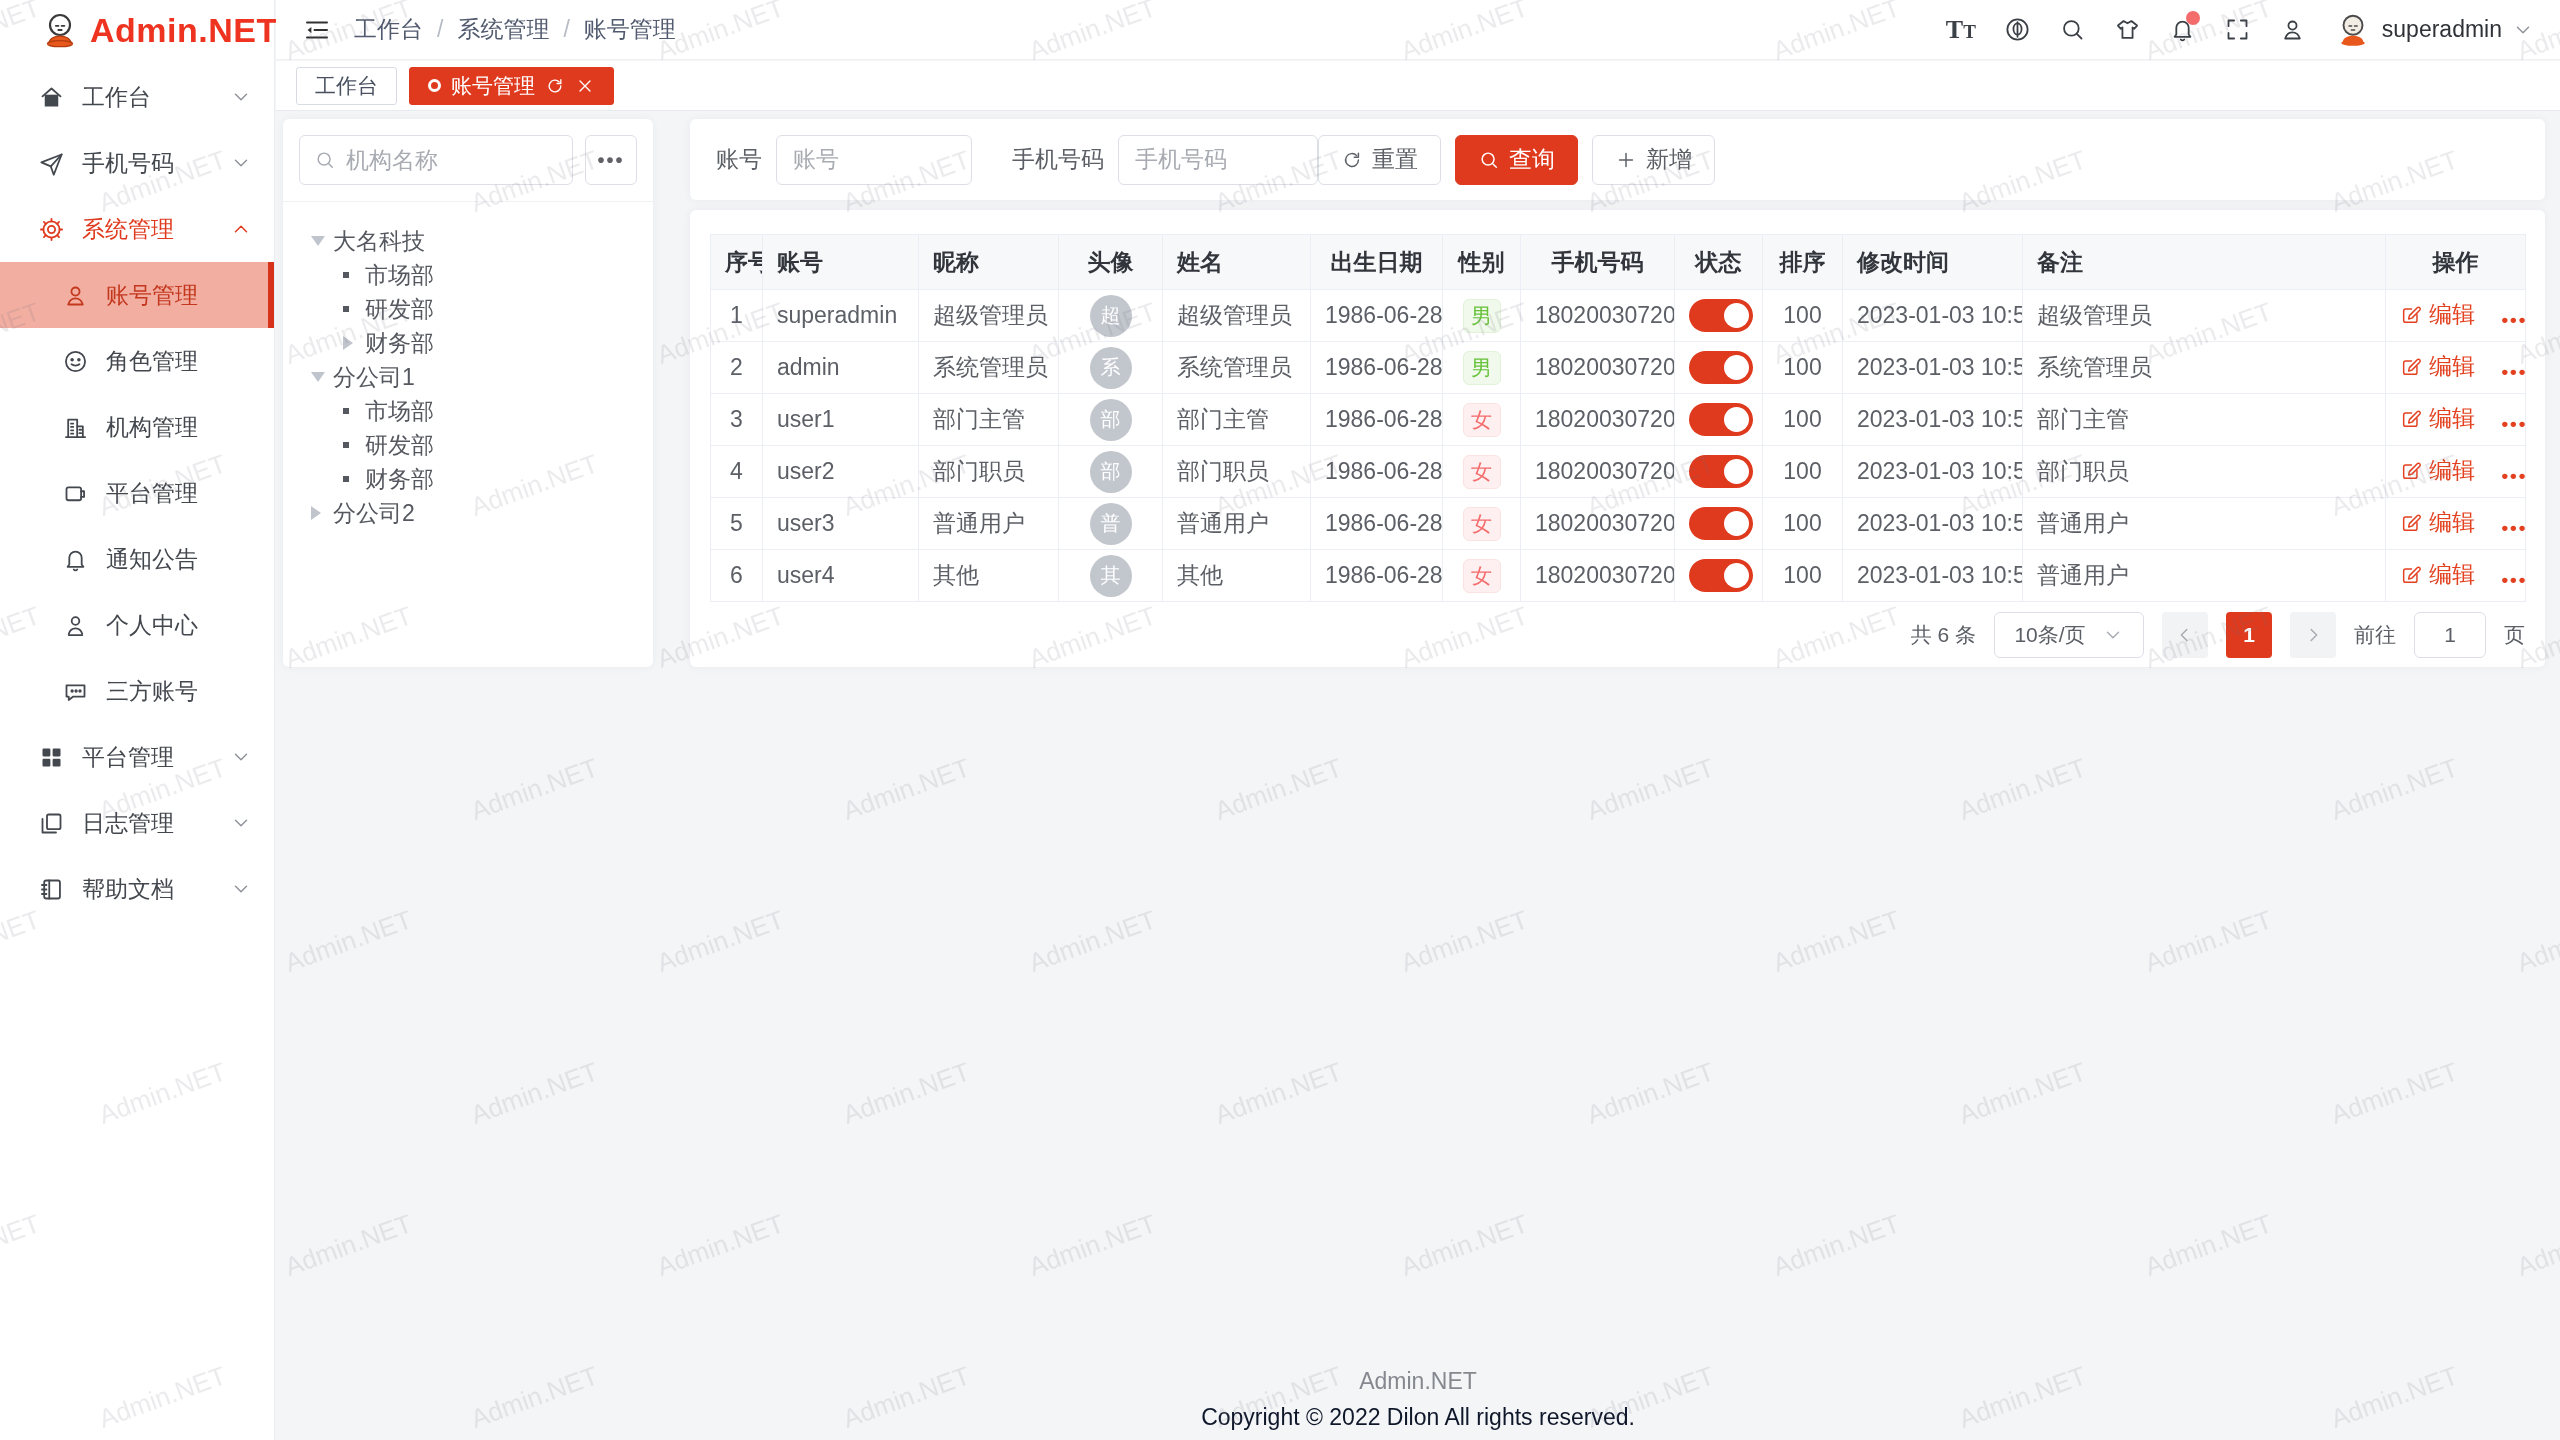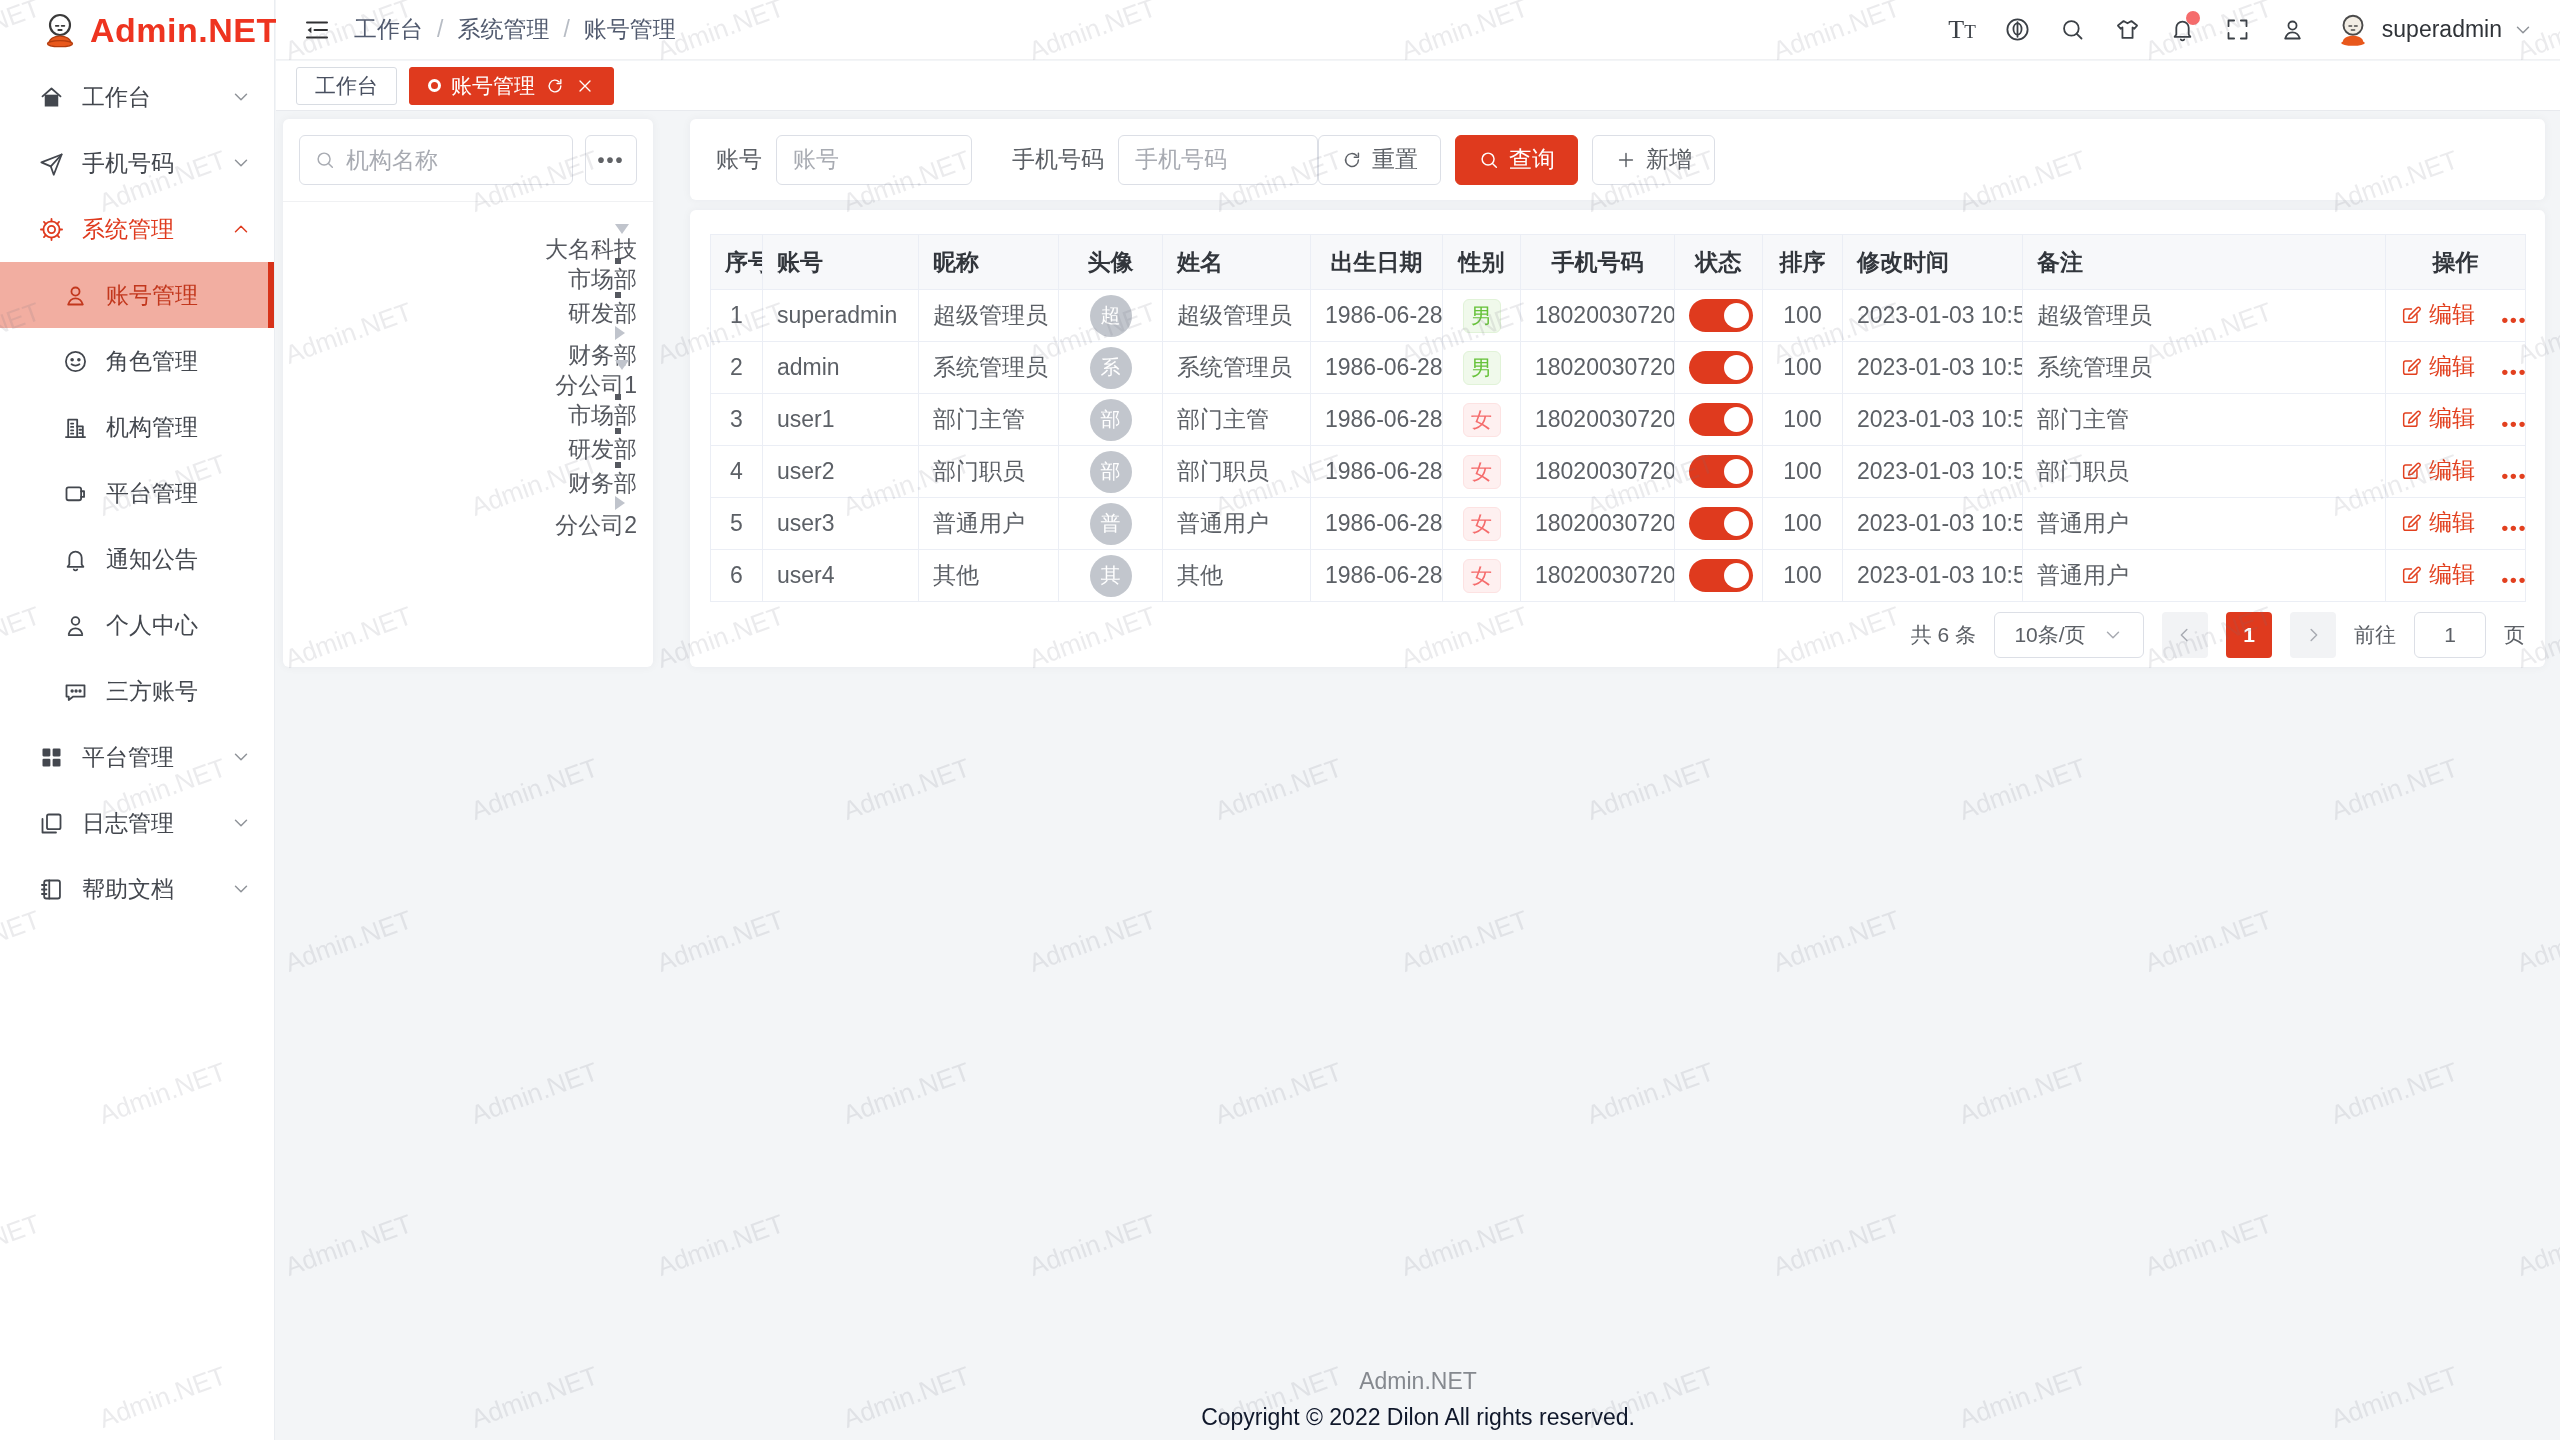--- a/index.html
+++ b/index.html
@@ -28,21 +28,21 @@
   .m-item.sub { padding-left:62px; }
   .m-item.red { color:#df3a1e; }
   .m-item.active { background:#f2aea1; color:#c2371d; border-right:6px solid #d7331a; }
 
   
   .header { position:absolute; left:276px; top:0; right:0; height:60px; background:#fff; border-bottom:1px solid #f0f1f3; display:flex; align-items:center; padding:0 26px; z-index:2; }
   .crumb { display:flex; align-items:center; gap:14px; margin-left:22px; font-size:23px; color:#515a6e; }
   .crumb .sep { color:#b7bcc4; }
   .hright { margin-left:auto; display:flex; align-items:center; gap:28px; color:#3b4046; }
   .hicon { width:30px; height:30px; }
-  .tt { font-family:"Liberation Serif", serif; font-weight:normal; font-size:26px; line-height:1; }
+  .tt { font-family:"Liberation Serif", serif; font-weight:bold; font-size:26px; line-height:1; }
   .bell-wrap { position:relative; display:flex; }
   .bell-dot { position:absolute; right:-4px; top:-5px; width:14px; height:14px; border-radius:50%; background:#f56c6c; }
   .user-box { display:flex; align-items:center; gap:10px; }
   .user-name { font-size:23px; color:#2f3338; }
 
   
   .tabbar { position:absolute; left:276px; top:61px; right:0; height:50px; background:#fff; border-bottom:1px solid #e8eaee; display:flex; align-items:center; gap:12px; padding-left:20px; z-index:2; }
   .tab { height:38px; display:flex; align-items:center; gap:10px; padding:0 18px; border:1px solid #d8dce2; border-radius:3px; background:#fff; font-size:21px; color:#495060; cursor:pointer; }
   .tab.active { background:#df3a1e; border-color:#df3a1e; color:#fff; }
   .tab .ring { width:13px; height:13px; border:3px solid #fff; border-radius:50%; }
@@ -53,21 +53,21 @@
   .card { position:absolute; background:#fff; border-radius:6px; box-shadow:0 0 10px rgba(30,40,60,0.05); }
 
   
   .tree-card { left:7px; top:8px; width:370px; height:548px; padding:16px; }
   .tree-top { display:flex; gap:12px; }
   .tree-search { flex:1; height:50px; border:1px solid #dcdfe6; border-radius:6px; display:flex; align-items:center; gap:10px; padding:0 14px; color:#a8abb2; }
   .tree-search input { border:none; outline:none; width:100%; font-size:23px; font-family:inherit; color:#303133; }
   .tree-search input::placeholder { color:#a8abb2; }
   .more-btn { width:52px; height:50px; border:1px solid #dcdfe6; border-radius:6px; display:flex; align-items:center; justify-content:center; color:#606266; font-size:20px; letter-spacing:2px; font-weight:bold; cursor:pointer; }
   .tree-divider { border-top:1px solid #f0f1f3; margin:16px -16px 22px; }
-  .tree-row { height:34px; display:flex; align-items:flex-end; font-size:23px; color:#55585f; cursor:pointer;flex-direction:column; }
+  .tree-row { height:34px; display:flex; align-items:center; font-size:23px; color:#55585f; cursor:pointer; }
   .tree-row.lvl-1 { padding-left:12px; }
   .tree-row.lvl-2 { padding-left:44px; }
   .caret { width:22px; display:flex; align-items:center; flex:none; }
   .caret i { display:block; width:0; height:0; border-style:solid; }
   .caret.c-down i { border-width:10px 7px 0 7px; border-color:#c0c4cc transparent transparent transparent; }
   .caret.c-right i { border-width:7px 0 7px 10px; border-color:transparent transparent transparent #c0c4cc; }
 
   
   .filter-card { left:414px; top:8px; width:1855px; height:81px; display:flex; align-items:center; padding:0 26px; }
   .f-label { font-size:23px; color:#5c6066; margin-right:14px; }

